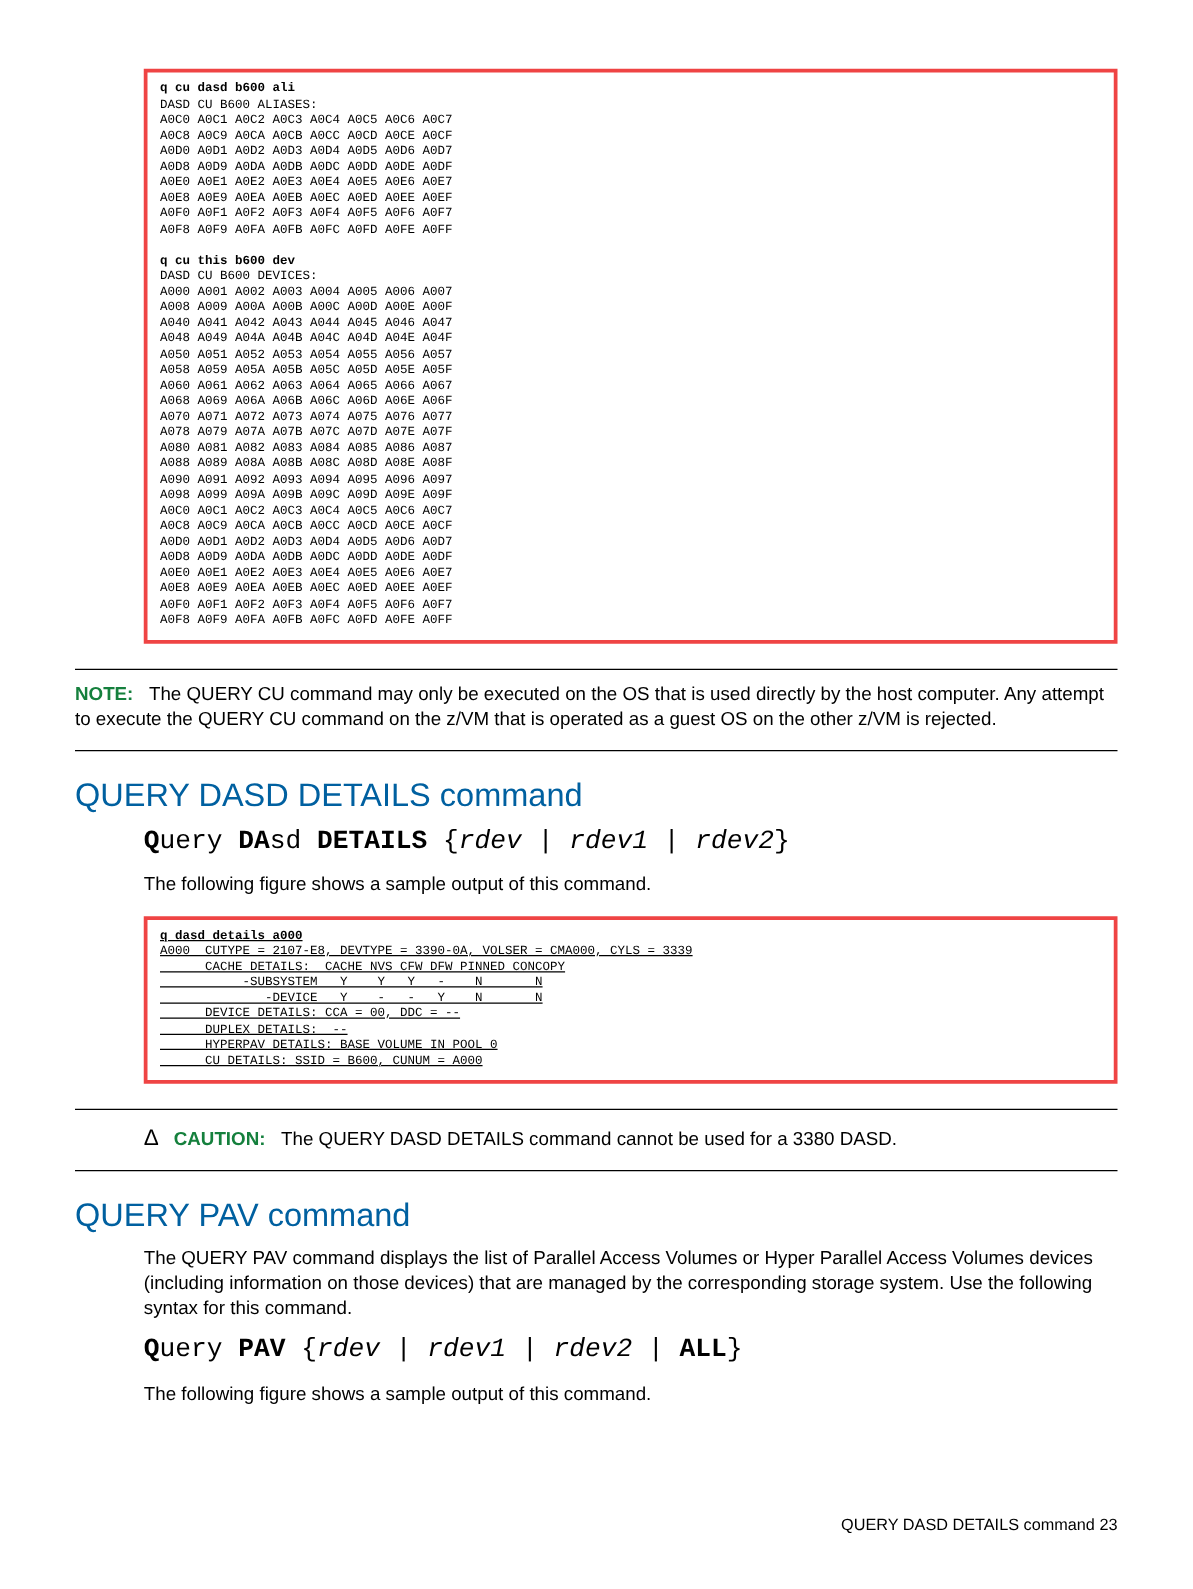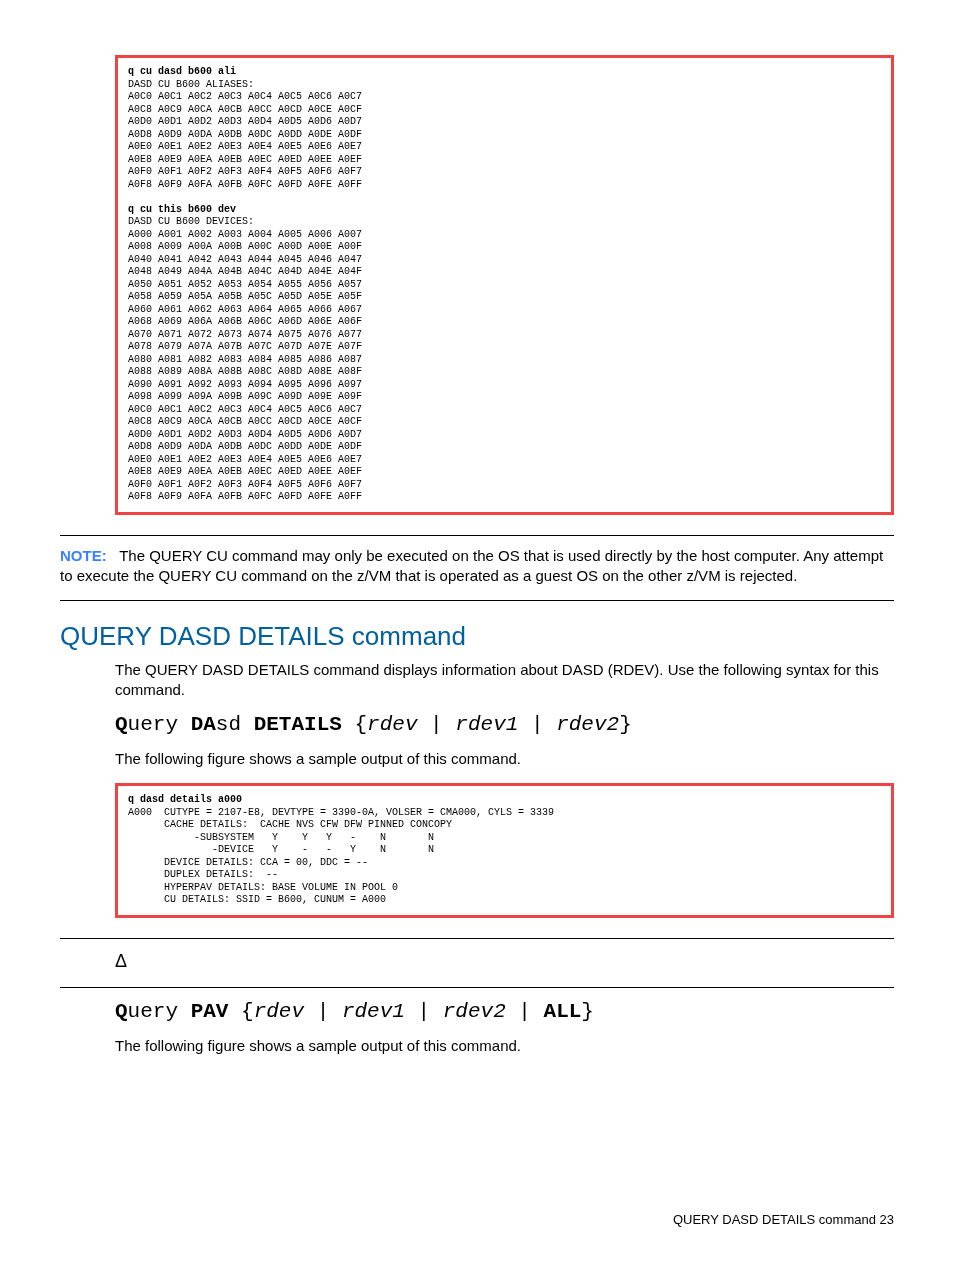--- a/index.html
+++ b/index.html
@@ -29,21 +29,21 @@
     font-size: 10px;
     line-height: 1.25;
     white-space: pre;
   }
   hr.rule {
     border: none;
     border-top: 1px solid #000;
     margin: 14px 0 10px 0;
   }
   .note-label, .caution-label {
-    color: #3b82f6;
+    color: #15803d;
     font-weight: bold;
   }
   .note-para { margin: 0 0 4px 0; }
   .caution-row { display: flex; align-items: baseline; gap: 12px; }
   .caution-icon {
     font-family: "Arial", sans-serif;
     font-weight: normal;
     font-size: 18px;
   }
   h2.sec {
@@ -118,47 +118,51 @@
 
   <p class="note-para indent">
     <span class="note-label">NOTE:</span>&nbsp;&nbsp;&nbsp;<span>The QUERY CU command may only be executed on the OS that is used directly by the host computer. Any attempt to execute the QUERY CU command on the z/VM that is operated as a guest OS on the other z/VM is rejected.</span>
   </p>
 
   <hr class="rule">
 
   <h2 class="sec">QUERY DASD DETAILS command</h2>
 
   <div class="indent">
-    <p>The QUERY DASD DETAILS command displays information about DASD (RDEV). Use the following syntax for this command.</p>
 
     <div class="syntax"><b class="mono">Q</b><span>uery </span><b class="mono">DA</b><span>sd </span><b class="mono">DETAILS</b><span> {</span><i>rdev</i><span> | </span><i>rdev1</i><span> | </span><i>rdev2</i><span>}</span></div>
 
     <p>The following figure shows a sample output of this command.</p>
 
-    <div class="codebox" id="codebox2" style="margin-top:14px;"><b>q dasd details a000</b>
+    <div class="codebox" id="codebox2" style="margin-top:14px;text-decoration:underline;"><b>q dasd details a000</b>
 A000  CUTYPE = 2107-E8, DEVTYPE = 3390-0A, VOLSER = CMA000, CYLS = 3339
       CACHE DETAILS:  CACHE NVS CFW DFW PINNED CONCOPY
            -SUBSYSTEM   Y    Y   Y   -    N       N
               -DEVICE   Y    -   -   Y    N       N
       DEVICE DETAILS: CCA = 00, DDC = --
       DUPLEX DETAILS:  --
       HYPERPAV DETAILS: BASE VOLUME IN POOL 0
       CU DETAILS: SSID = B600, CUNUM = A000</div>
   </div>
 
   <hr class="rule">
 
   <div class="caution-row indent">
     <span class="caution-icon">Δ</span>
+    <p style="margin:0;">
+      <span class="caution-label">CAUTION:</span>&nbsp;&nbsp;&nbsp;<span>The QUERY DASD DETAILS command cannot be used for a 3380 DASD.</span>
+    </p>
   </div>
 
   <hr class="rule">
 
+  <h2 class="sec">QUERY PAV command</h2>
 
   <div class="indent">
+    <p>The QUERY PAV command displays the list of Parallel Access Volumes or Hyper Parallel Access Volumes devices (including information on those devices) that are managed by the corresponding storage system. Use the following syntax for this command.</p>
 
     <div class="syntax"><b class="mono">Q</b><span>uery </span><b class="mono">PAV</b><span> {</span><i>rdev</i><span> | </span><i>rdev1</i><span> | </span><i>rdev2</i><span> | </span><b class="mono">ALL</b><span>}</span></div>
 
     <p>The following figure shows a sample output of this command.</p>
   </div>
 
   <div class="footer">
     <span>QUERY DASD DETAILS command</span>
     <span class="pg">23</span>
   </div>

